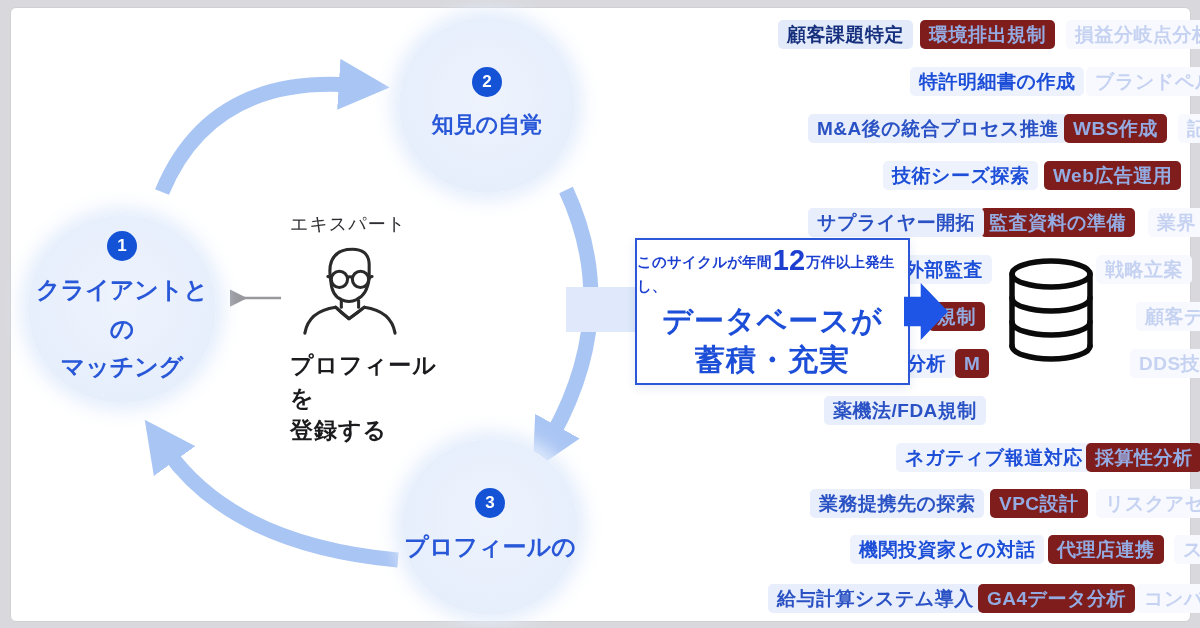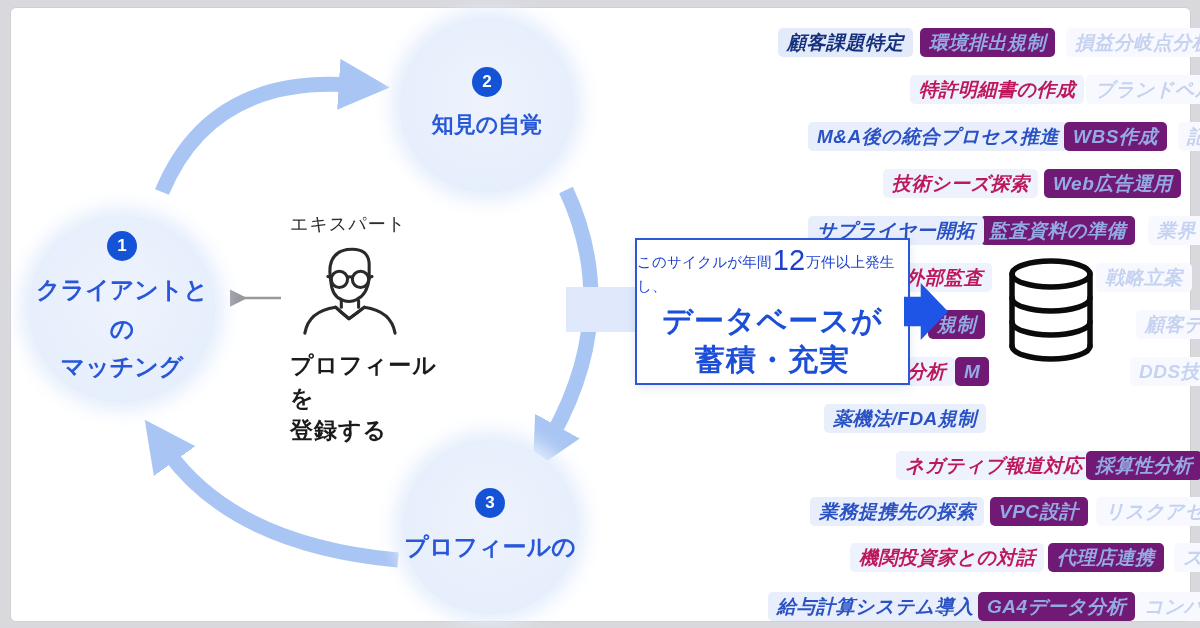--- a/index.html
+++ b/index.html
@@ -6,29 +6,29 @@
   body {
     width:1200px; height:628px; position:relative; overflow:hidden;
     background:#d9d9dd;
     font-family:"Liberation Sans","DejaVu Sans",sans-serif;
   }
   .card {
     position:absolute; left:10px; top:7px; width:1179px; height:613px;
     background:#ffffff; border:1px solid #cfcfd4; border-radius:6px; z-index:0;
   }
   
-  .tag-layer { position:absolute; left:0; top:12px; width:1200px; height:495px; z-index:1;font-style:italic; }
+  .tag-layer { position:absolute; left:0; top:4px; width:1200px; height:495px; z-index:1; }
   .tag {
     position:absolute; white-space:nowrap; font-size:19px; font-weight:700;
     line-height:1; padding:5px 9px; border-radius:5px; letter-spacing:0.5px;
   }
   .tag.dark   { color:#16307e; background:#e3ebfa; }
   .tag.strong { color:#2a52c4; background:#e8eefb; }
-  .tag.medium { color:#be185d; background:#edf2fc; }
-  .tag.faint  { color:#94abe2; background:#701a75; }
+  .tag.medium { color:#1d4ed8; background:#edf2fc; }
+  .tag.faint  { color:#94abe2; background:#7f1d1d; }
   .tag.ghost  { color:#c6d2f1; background:#f7f9fe; }
   
   .circle {
     position:absolute; border-radius:50%;
     background:radial-gradient(circle at 50% 45%, #eef3fd 0%, #e7effc 65%, #e2ecfb 100%);
     box-shadow:0 0 18px 8px rgba(228,237,252,0.95);
     display:flex; flex-direction:column; align-items:center; justify-content:center;
     text-align:center; z-index:2;
   }
   .circle.step1 { left:28px;  top:215px; width:188px; height:188px; }
@@ -45,21 +45,21 @@
   .expert { position:absolute; left:290px; top:212px; width:156px; text-align:left; z-index:2; }
   .expert-title { font-size:18px; color:#2e2e32; margin-bottom:4px; letter-spacing:1px; }
   .expert-action { font-size:23px; font-weight:700; color:#1b1b1e; line-height:1.42; margin-top:9px; letter-spacing:1px; }
   
   .callout {
     position:absolute; left:635px; top:238px; width:271px; height:143px;
     background:#ffffff; border:2px solid #2b57d8; z-index:3;
     display:flex; flex-direction:column; align-items:center; justify-content:center;
     box-shadow:0 3px 10px rgba(30,60,150,0.10);
   }
-  .callout-line1 { font-size:14.5px; font-weight:400; color:#1c3fd0; letter-spacing:0.2px; }
+  .callout-line1 { font-size:14.5px; font-weight:700; color:#1c3fd0; letter-spacing:0.2px; }
   .callout-line1 .big { font-size:29px; vertical-align:-3px; padding:0 1px; }
   .callout-main { font-size:30px; font-weight:700; color:#1d4ed8; line-height:1.3; text-align:center; margin-top:5px; letter-spacing:1px; }
   
   .connector { position:absolute; left:566px; top:287px; width:72px; height:45px; background:#dfe9fb; z-index:1; }
   .flow-arrow {
     position:absolute; left:904px; top:283px; width:44px; height:57px; background:#1e55e6;
     clip-path:polygon(0 24%, 38% 24%, 38% 0, 100% 50%, 38% 100%, 38% 76%, 0 76%);
     z-index:4;
   }
   .arcs { position:absolute; left:0; top:0; z-index:1; pointer-events:none; }

